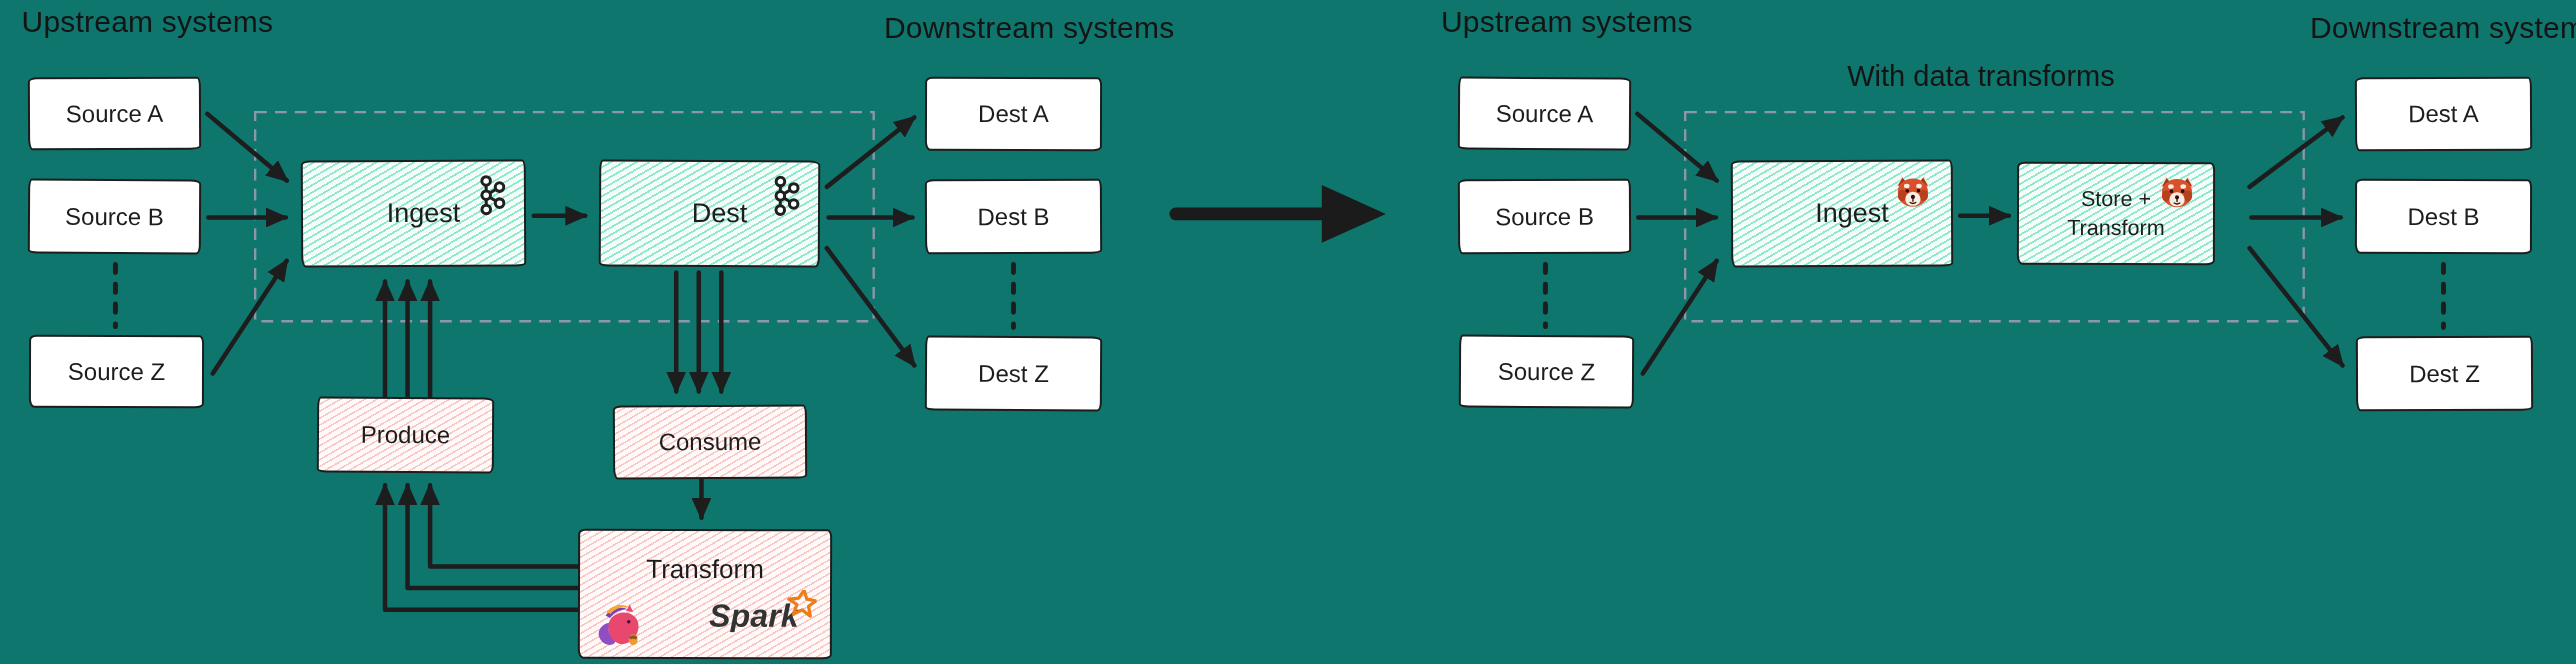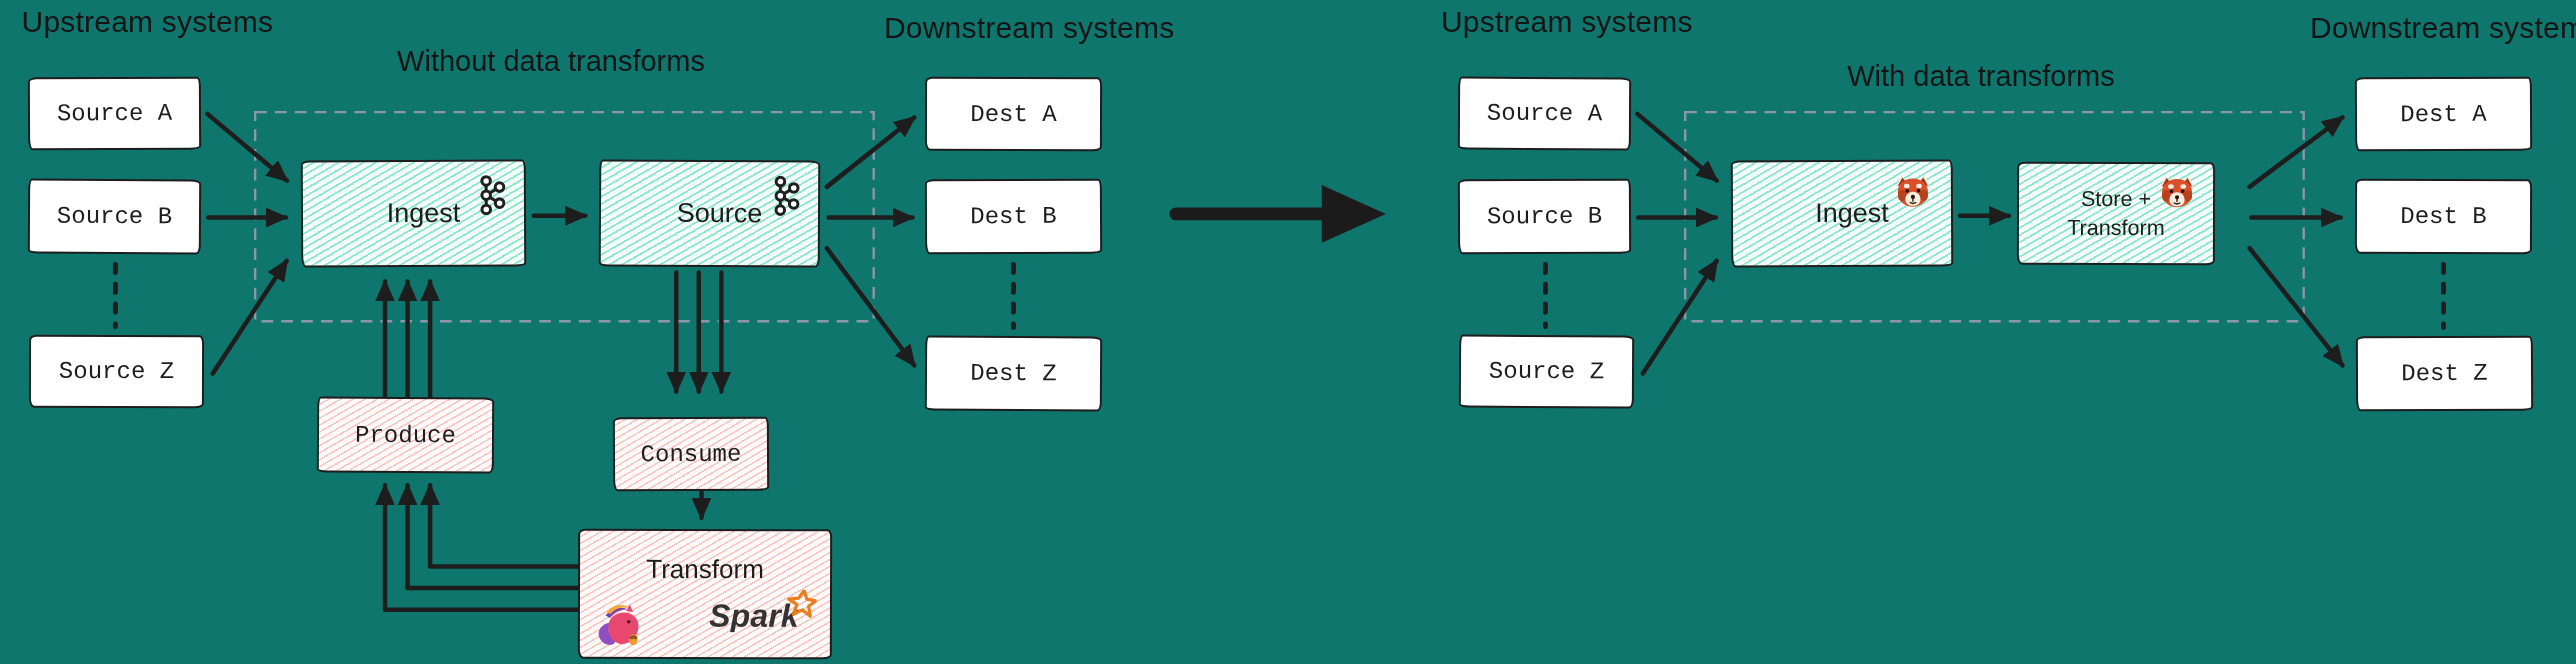--- a/index.html
+++ b/index.html
@@ -14,21 +14,21 @@
   
   .box{position:absolute;box-sizing:border-box;background:#fff;border:2.7px solid #1d1d1d;
        display:flex;align-items:center;justify-content:center;text-align:center;}
   .sk1{border-radius:9px 3.6px 10.8px 4.5px / 4.5px 10px 3.6px 11.7px;transform:rotate(-.25deg);}
   .sk2{border-radius:3.6px 10.8px 4.5px 10px / 10.8px 4.5px 9px 3.6px;transform:rotate(.3deg);}
   .sk3{border-radius:7.2px 4.5px 9px 5.4px / 5.4px 8px 4.5px 9px;transform:rotate(.15deg);}
   .green{background-color:#f4fdf9;
          background-image:repeating-linear-gradient(150deg,rgba(62,216,166,0) 0 4.5px,rgba(62,216,166,.55) 4.5px 6.3px);}
   .pink{background-color:#fffaf9;
         background-image:repeating-linear-gradient(150deg,rgba(240,128,115,0) 0 4.5px,rgba(240,128,115,.42) 4.5px 6px);align-items:center;}
-  .lbl{font-size:24px;color:#1d1d1d;font-family:Liberation Mono, monospace;}
+  .lbl{font-size:24px;color:#1d1d1d;}
   .lbl-lg{font-size:27px;color:#1d1d1d;margin-left:20px;}
   .lbl-2l{font-size:21.6px;line-height:1.3;color:#1d1d1d;}
 
   .corner-icon{position:absolute;top:12.6px;right:18px;}
   .tf-label{position:absolute;top:23.4px;left:0;right:0;text-align:center;font-size:26px;}
   .flink{position:absolute;left:14.4px;bottom:9px;}
   .spark{position:absolute;right:12.6px;bottom:25px;}
 
   
   svg.overlay{position:absolute;left:0;top:0;width:2576px;height:665px;pointer-events:none;}
@@ -134,60 +134,59 @@
     <path class="arrow" d="M1816,126 L1904,200" marker-end="url(#ah)"></path>
     <path class="arrow" d="M1817,241 L1903,241" marker-end="url(#ah)"></path>
     <path class="arrow" d="M1822,414 L1904,289" marker-end="url(#ah)"></path>
     <path class="arrow" d="M2174,239 L2228,239" marker-end="url(#ah)"></path>
     <path class="arrow" d="M2495,207 L2598,130" marker-end="url(#ah)"></path>
     <path class="arrow" d="M2497,241 L2596,241" marker-end="url(#ah)"></path>
     <path class="arrow" d="M2495,275 L2598,405" marker-end="url(#ah)"></path>
   </svg>
 
   <div class="big-title" style="left:21.6px;top:5.4px">Upstream systems</div>
-  <div class="subtitle" style="left:551px;top:45px">Without data transforms</div>
   <div class="big-title" style="left:884px;top:10.8px">Downstream systems</div>
 
   <div class="box sk1" style="left:28px;top:77px;width:173px;height:73px">
     <span class="lbl">Source A</span>
   </div>
   <div class="box sk2" style="left:28px;top:179px;width:173px;height:75px">
     <span class="lbl">Source B</span>
   </div>
   <div class="box sk3" style="left:29px;top:335px;width:175px;height:73px">
     <span class="lbl">Source Z</span>
   </div>
 
   <div class="box sk1 green" style="left:301px;top:160px;width:225px;height:107px">
     <span class="lbl-lg">Ingest</span>
     <svg class="corner-icon" width="27" height="41" viewBox="0 0 30 46">
         <use href="#sym-kafka"></use>
       </svg>
   </div>
   <div class="box sk2 green" style="left:599px;top:160px;width:221px;height:107px">
-    <span class="lbl-lg">Source</span>
+    <span class="lbl-lg">Dest</span>
     <svg class="corner-icon" width="27" height="41" viewBox="0 0 30 46">
         <use href="#sym-kafka"></use>
       </svg>
   </div>
 
   <div class="box sk3" style="left:925px;top:77px;width:177px;height:74px">
     <span class="lbl">Dest A</span>
   </div>
   <div class="box sk1" style="left:925px;top:179px;width:177px;height:75px">
     <span class="lbl">Dest B</span>
   </div>
   <div class="box sk2" style="left:925px;top:336px;width:177px;height:75px">
     <span class="lbl">Dest Z</span>
   </div>
 
   <div class="box sk2 pink" style="left:317px;top:397px;width:177px;height:76px">
     <span class="lbl">Produce</span>
   </div>
-  <div class="box sk1 pink" style="left:613px;top:417px;width:156px;height:74px">
+  <div class="box sk1 pink" style="left:613px;top:405px;width:194px;height:74px">
     <span class="lbl">Consume</span>
   </div>
 
   <div class="box sk3 pink" style="left:578px;top:529px;width:254px;height:130px">
     <span class="tf-label">Transform</span>
     <svg class="flink" width="50" height="45" viewBox="0 0 56 50">
         <use href="#sym-flink"></use>
       </svg>
     <svg class="spark" width="110" height="43" viewBox="0 0 122 48">
       <text x="2" y="42" font-size="36" font-weight="bold" font-style="italic" fill="#333333" font-family="Liberation Sans, DejaVu Sans, sans-serif">Spark</text>

